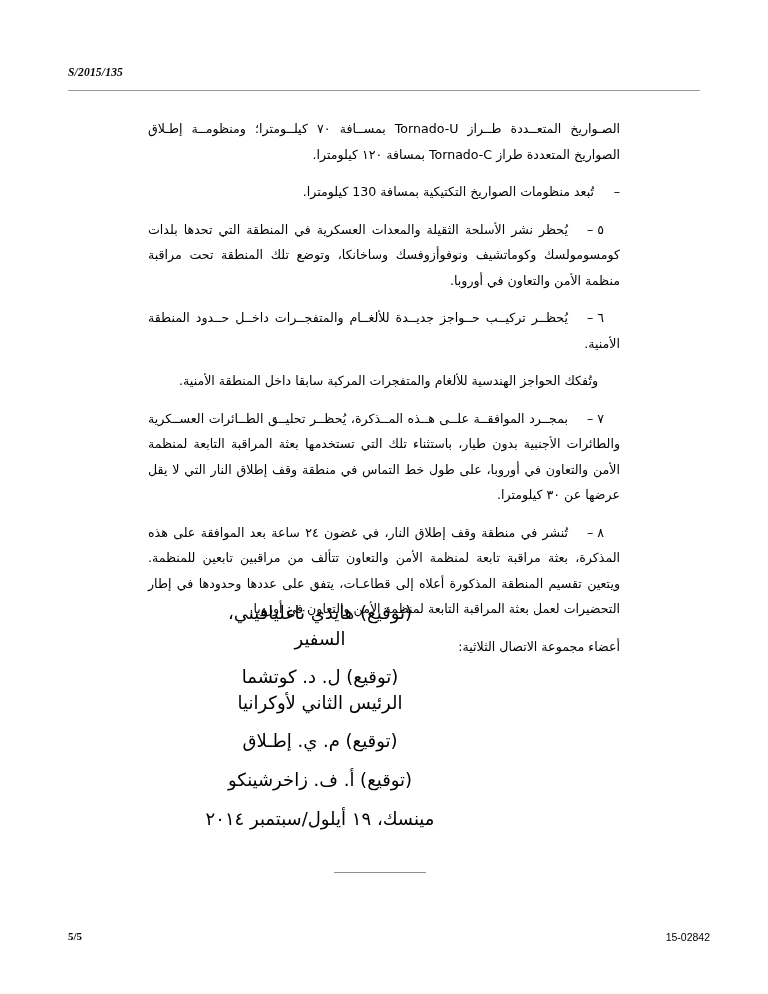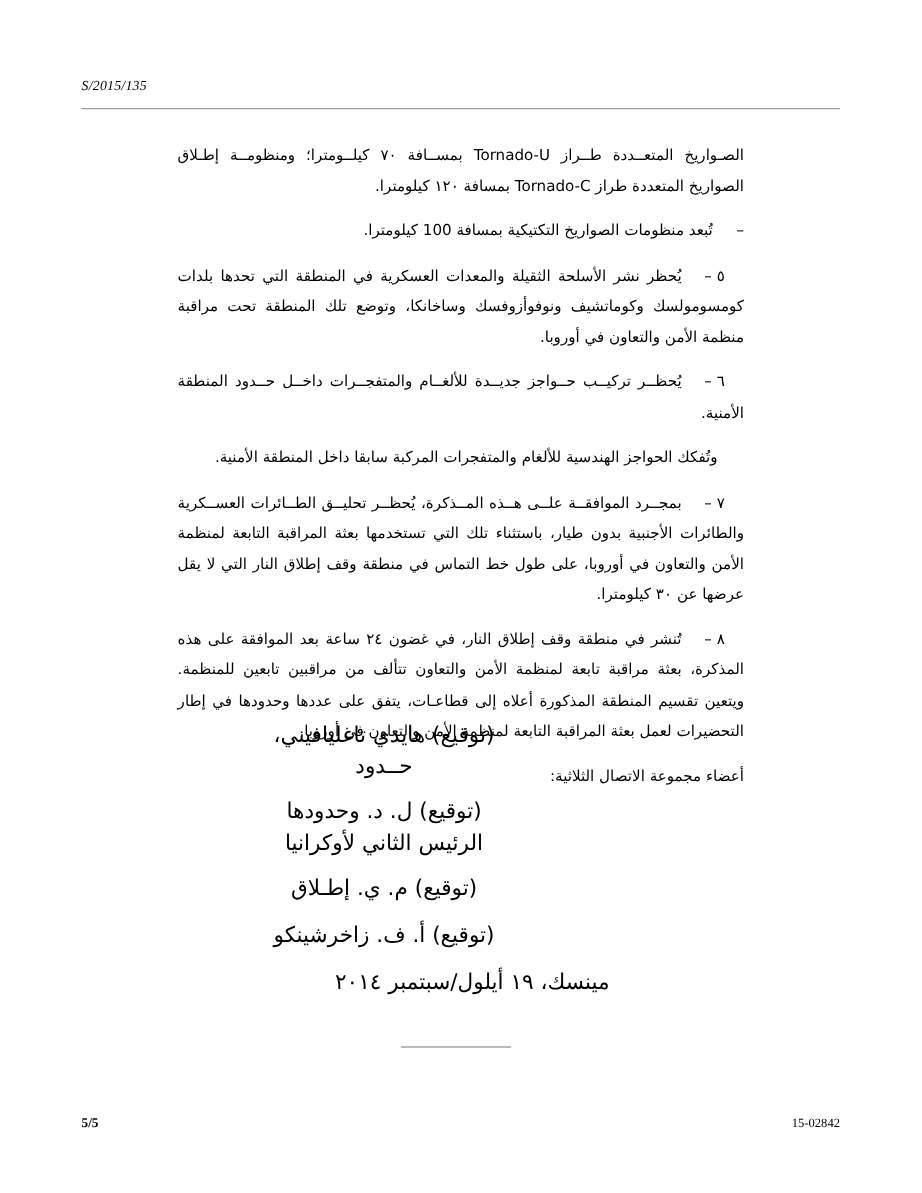--- a/index.html
+++ b/index.html
@@ -22,21 +22,21 @@
     inset: 0;
     background: #ffffff;
   }
 
   
   .doc-symbol {
     position: absolute;
     left: 68px;
     top: 66px;
     font-family: "Liberation Serif", "DejaVu Serif", serif;
-    font-weight: normal;
+    font-weight: bold;
     font-style: italic;
     font-size: 11.5px;
     letter-spacing: 0.2px;
     direction: ltr;
     unicode-bidi: isolate;
     white-space: nowrap;
   }
   .header-rule {
     position: absolute;
     left: 68px;
@@ -104,21 +104,21 @@
     margin: 0 0 13px 0;
     text-align: center;
     padding-right: 96px;
   }
   .sig-line {
     display: block;
     white-space: nowrap;
   }
   .date-line {
     margin: 14px 0 0 0;
-    text-align: right;
+    text-align: center;
     padding-right: 96px;
     white-space: nowrap;
   }
 
   
   .foot-rule {
     position: absolute;
     left: 334px;
     top: 872px;
     width: 92px;
@@ -130,67 +130,67 @@
     left: 68px;
     top: 930px;
     font-family: "Liberation Serif", "DejaVu Serif", serif;
     font-weight: bold;
     font-size: 11px;
     direction: ltr;
     unicode-bidi: isolate;
   }
   .job-num {
     position: absolute;
-    right: 68px;
+    right: 58px;
     top: 931px;
-    font-family: Liberation Serif, serif;
+    font-family: Liberation Sans, sans-serif;
     font-size: 10.5px;
     direction: ltr;
     unicode-bidi: isolate;
     text-align: right;
   }
 </style>
 </head>
 <body>
 
 <div class="page">
 
   <div class="doc-symbol">S/2015/135</div>
   <div class="header-rule"></div>
 
   <div class="body-col">
 
     <p class="para"><span>الصـواريخ المتعــددة طــراز Tornado-U بمســافة ٧٠ كيلــومترا؛ ومنظومــة إطـلاق الصواريخ المتعددة طراز Tornado-C بمسافة ١٢٠ كيلومترا.</span></p>
 
-    <p class="para right"><span class="dash-lead">–</span><span>تُبعد منظومات الصواريخ التكتيكية بمسافة 100 كيلومترا.</span></p>
+    <p class="para right"><span class="dash-lead">–</span><span>تُبعد منظومات الصواريخ التكتيكية بمسافة 130 كيلومترا.</span></p>
 
     <p class="para"><span class="clause-lead clause-num">٥ –</span><span>يُحظر نشر الأسلحة الثقيلة والمعدات العسكرية في المنطقة التي تحدها بلدات كومسومولسك وكوماتشيف ونوفوأزوفسك وساخانكا، وتوضع تلك المنطقة تحت مراقبة منظمة الأمن والتعاون في أوروبا.</span></p>
 
     <p class="para"><span class="clause-lead clause-num">٦ –</span><span>يُحظــر تركيــب حــواجز جديــدة للألغــام والمتفجــرات داخــل حــدود المنطقة الأمنية.</span></p>
 
     <p class="para right indent"><span>وتُفكك الحواجز الهندسية للألغام والمتفجرات المركبة سابقا داخل المنطقة الأمنية.</span></p>
 
     <p class="para"><span class="clause-lead clause-num">٧ –</span><span>بمجــرد الموافقــة علــى هــذه المــذكرة، يُحظــر تحليــق الطــائرات العســكرية والطائرات الأجنبية بدون طيار، باستثناء تلك التي تستخدمها بعثة المراقبة التابعة لمنظمة الأمن والتعاون في أوروبا، على طول خط التماس في منطقة وقف إطلاق النار التي لا يقل عرضها عن ٣٠ كيلومترا.</span></p>
 
     <p class="para"><span class="clause-lead clause-num">٨ –</span><span>تُنشر في منطقة وقف إطلاق النار، في غضون ٢٤ ساعة بعد الموافقة على هذه المذكرة، بعثة مراقبة تابعة لمنظمة الأمن والتعاون تتألف من مراقبين تابعين للمنظمة. ويتعين تقسيم المنطقة المذكورة أعلاه إلى قطاعـات، يتفق على عددها وحدودها في إطار التحضيرات لعمل بعثة المراقبة التابعة لمنظمة الأمن والتعاون في أوروبا.</span></p>
 
 
     <p class="para right"><span>أعضاء مجموعة الاتصال الثلاثية:</span></p>
 
   </div>
 
   <div class="sig-block">
 
     <div class="sig-group">
       <span class="sig-line">(توقيع) هايدي تاغليافيني،</span>
-      <span class="sig-line">حــدود</span>
-    </div>
-
-    <div class="sig-group">
-      <span class="sig-line">(توقيع) ل. د. وحدودها</span>
+      <span class="sig-line">السفير</span>
+    </div>
+
+    <div class="sig-group">
+      <span class="sig-line">(توقيع) ل. د. كوتشما</span>
       <span class="sig-line">الرئيس الثاني لأوكرانيا</span>
     </div>
 
     <div class="sig-group">
       <span class="sig-line">(توقيع) م. ي. إطـلاق</span>
     </div>
 
     <div class="sig-group">
       <span class="sig-line">(توقيع) أ. ف. زاخرشينكو</span>
     </div>

